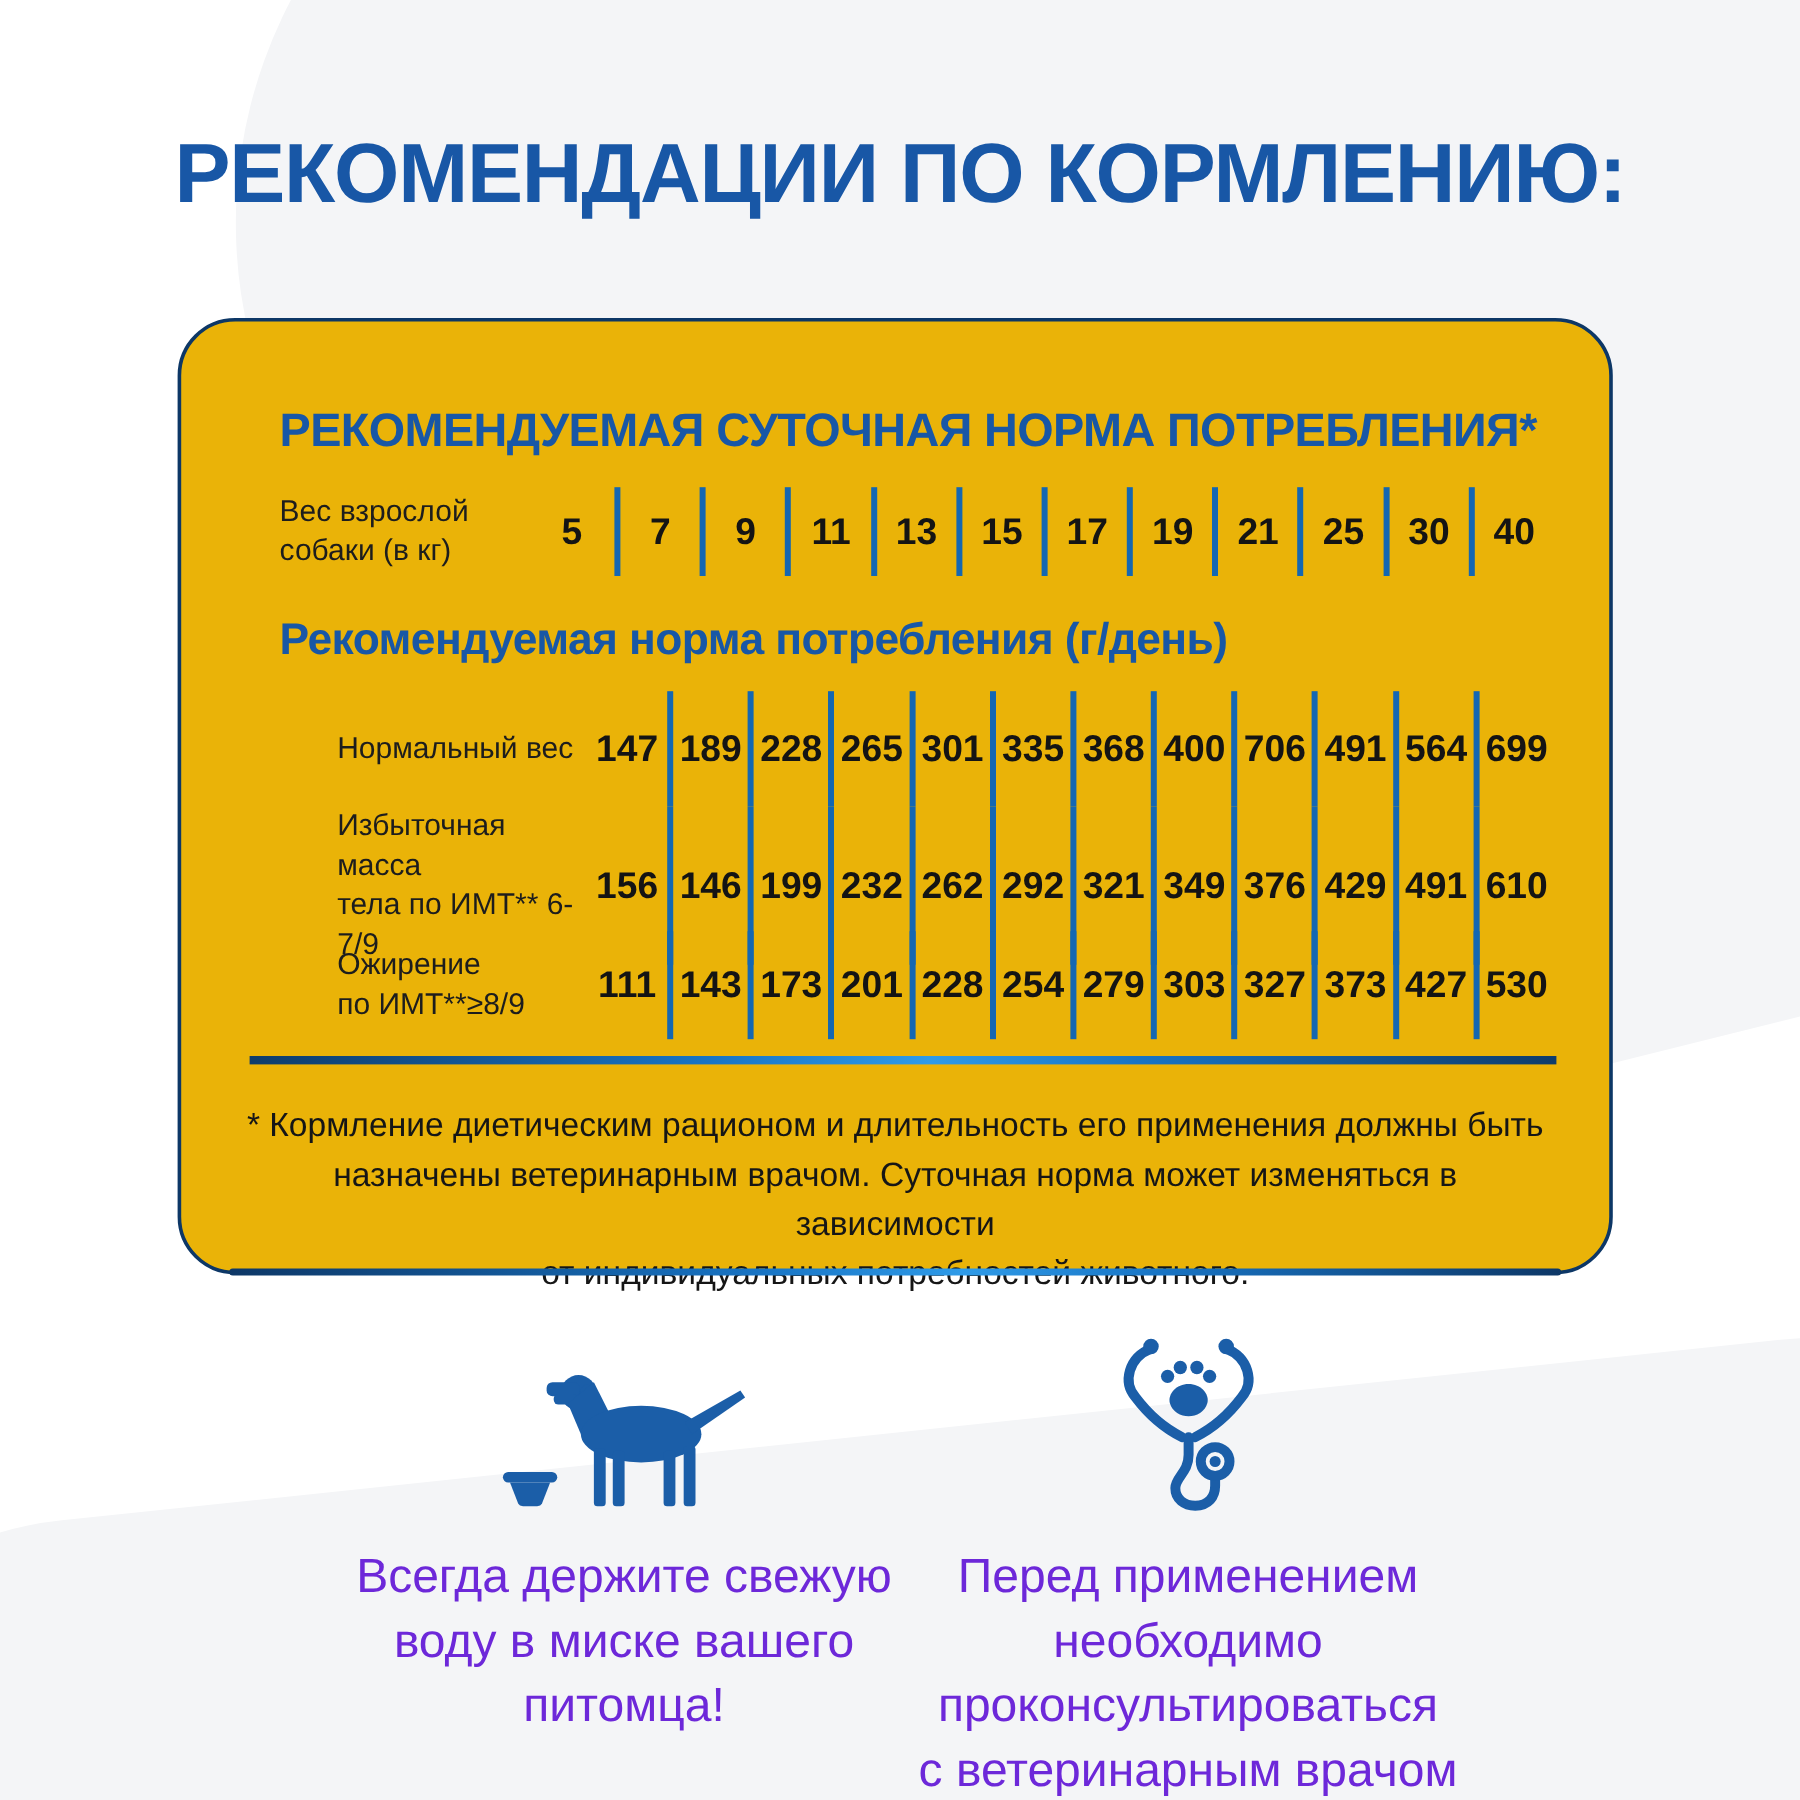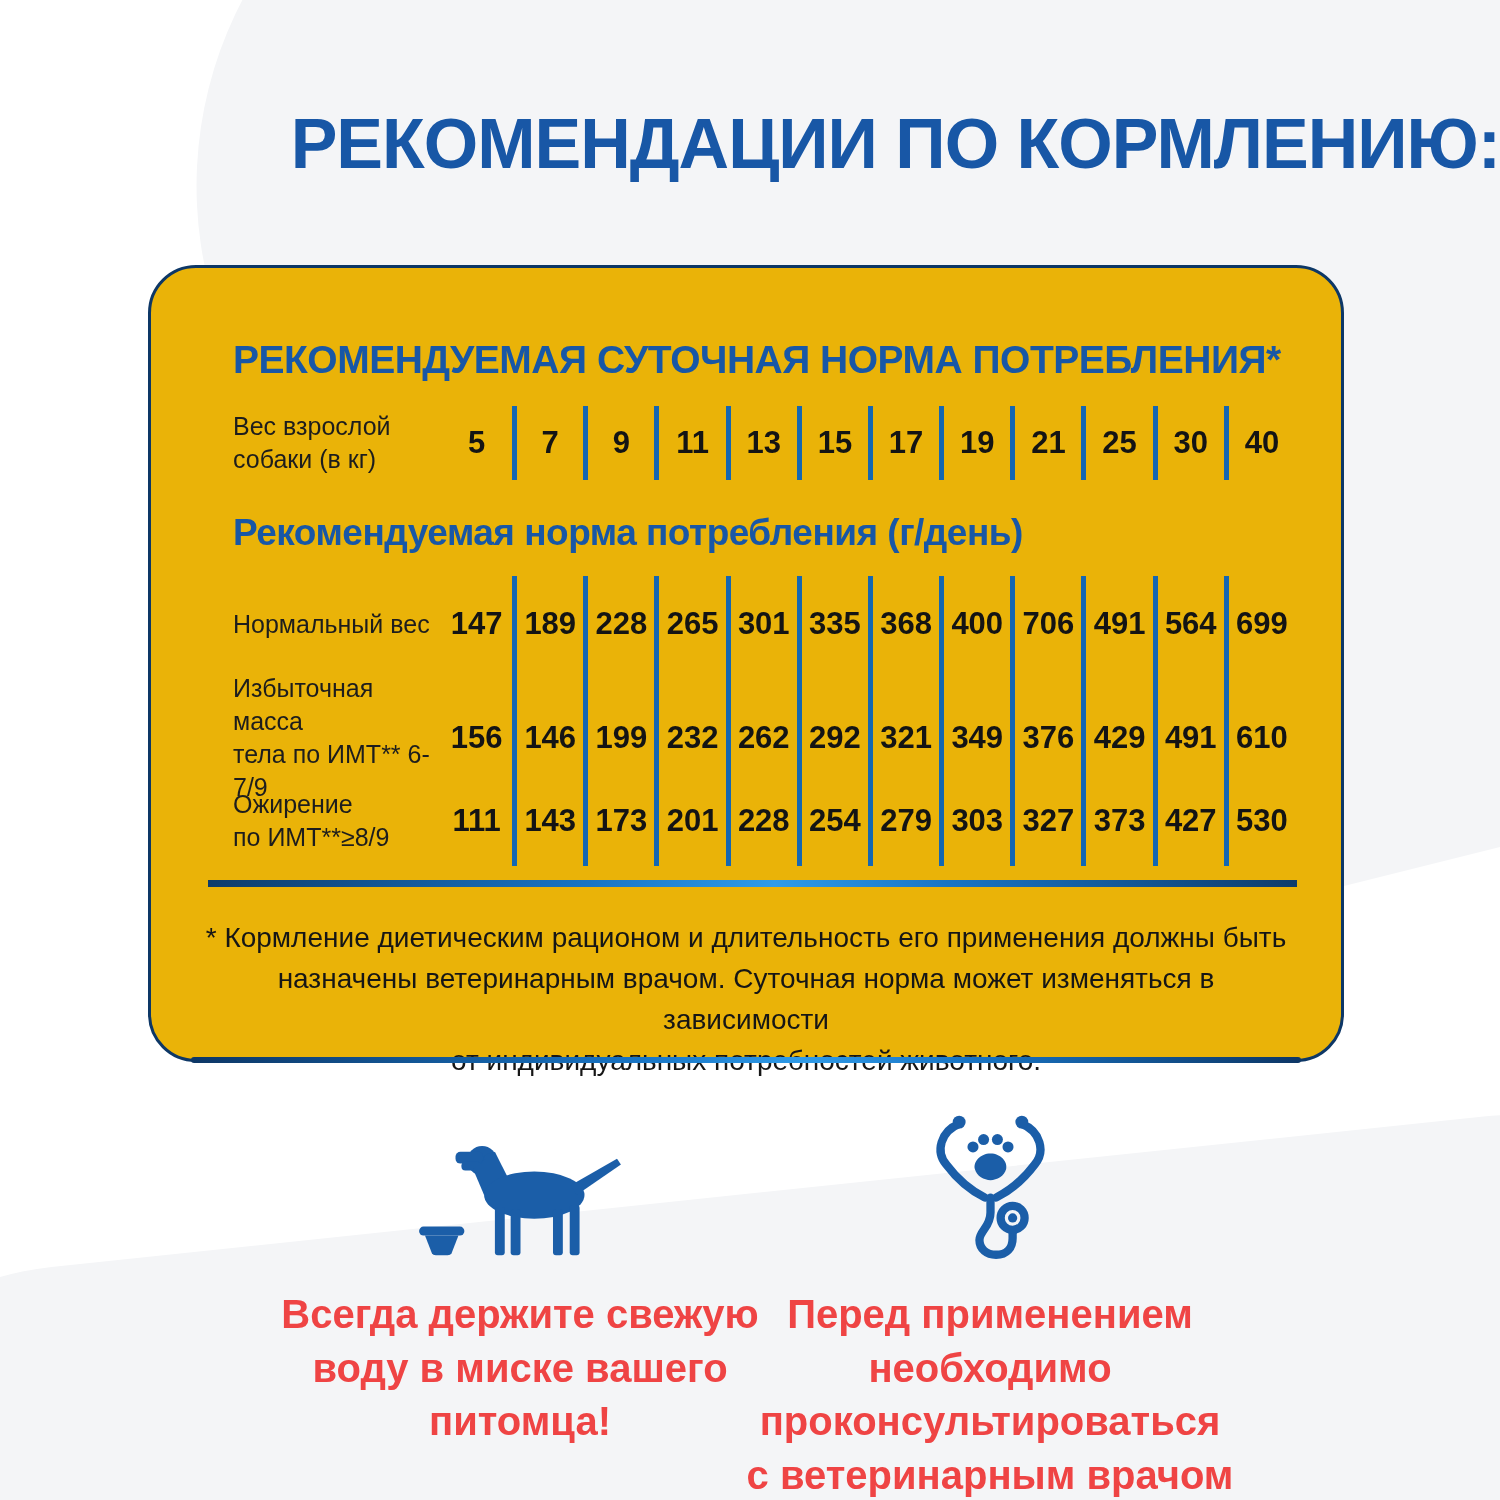--- a/index.html
+++ b/index.html
@@ -7,21 +7,21 @@
     width:1500px;height:1500px;position:relative;overflow:hidden;
     background:#ffffff;
     font-family:"Liberation Sans", sans-serif;
     color:#151515;
   }
   .swoosh{position:absolute;background:#f4f5f7;z-index:0;}
   .sw1{left:240px;top:-320px;width:1620px;height:1260px;transform:rotate(-14deg);border-radius:400px;}
   .sw2{left:-220px;top:1190px;width:2040px;height:620px;transform:rotate(-6deg);border-radius:300px;}
 
   .page-title{
-    position:absolute;top:104px;left:0;width:100%;text-align:right;
+    position:absolute;top:104px;left:0;width:100%;text-align:center;
     font-size:70px;font-weight:bold;color:#1857a6;letter-spacing:-1px;z-index:2;
   }
 
   .card{
     position:absolute;left:148px;top:265px;width:1196px;height:797px;
     background:#eab308;border:3px solid #0d3766;border-radius:48px;
     box-sizing:border-box;z-index:1;
   }
   .card::after{
     content:"";position:absolute;left:40px;right:40px;bottom:-4px;height:6px;
@@ -44,39 +44,39 @@
   .cell{
     display:flex;align-items:center;justify-content:center;
     font-size:31px;font-weight:bold;color:#141414;
   }
   .wcell{height:74px;}
   .sep{border-left:5px solid #1567b2;}
   .card-subheading{
     margin:32px 46px 0 82px;
     font-size:37px;font-weight:bold;color:#1857a6;letter-spacing:-0.5px;
   }
-  .data-rows{margin-top:22px;}
+  .data-rows{margin-top:22px;padding-left:48px;}
   .data-row:nth-child(1){height:96px;}
   .data-row:nth-child(2){height:104px;}
   .data-row:nth-child(3){height:90px;}
   .divider{
     margin:14px 44px 0 57px;height:7px;
     background:linear-gradient(90deg,#0e3c6b 0%,#1874c4 35%,#2f9be8 52%,#1874c4 68%,#0e3c6b 100%);
   }
   .footnote{
     margin:30px auto 0;width:1100px;text-align:center;
     font-size:28px;line-height:1.47;color:#161616;font-weight:400;white-space:pre-line;
   }
 
   .tip{position:absolute;z-index:1;text-align:center;}
   .tip-left{left:260px;top:1106px;width:520px;}
   .tip-right{left:730px;top:1106px;width:520px;}
   .icon-box{height:160px;display:flex;align-items:flex-end;justify-content:center;margin-bottom:22px;}
   .tip-caption{
-    font-size:40px;font-weight:bold;color:#ef4444;line-height:1.34;white-space:pre-line;
+    font-size:40px;font-weight:normal;color:#6d28d9;line-height:1.34;white-space:pre-line;
   }
 </style>
 </head>
 <body>
 
 <div class="swoosh sw1"></div>
 <div class="swoosh sw2"></div>
 
 <div class="page-title">РЕКОМЕНДАЦИИ ПО КОРМЛЕНИЮ:</div>
 

